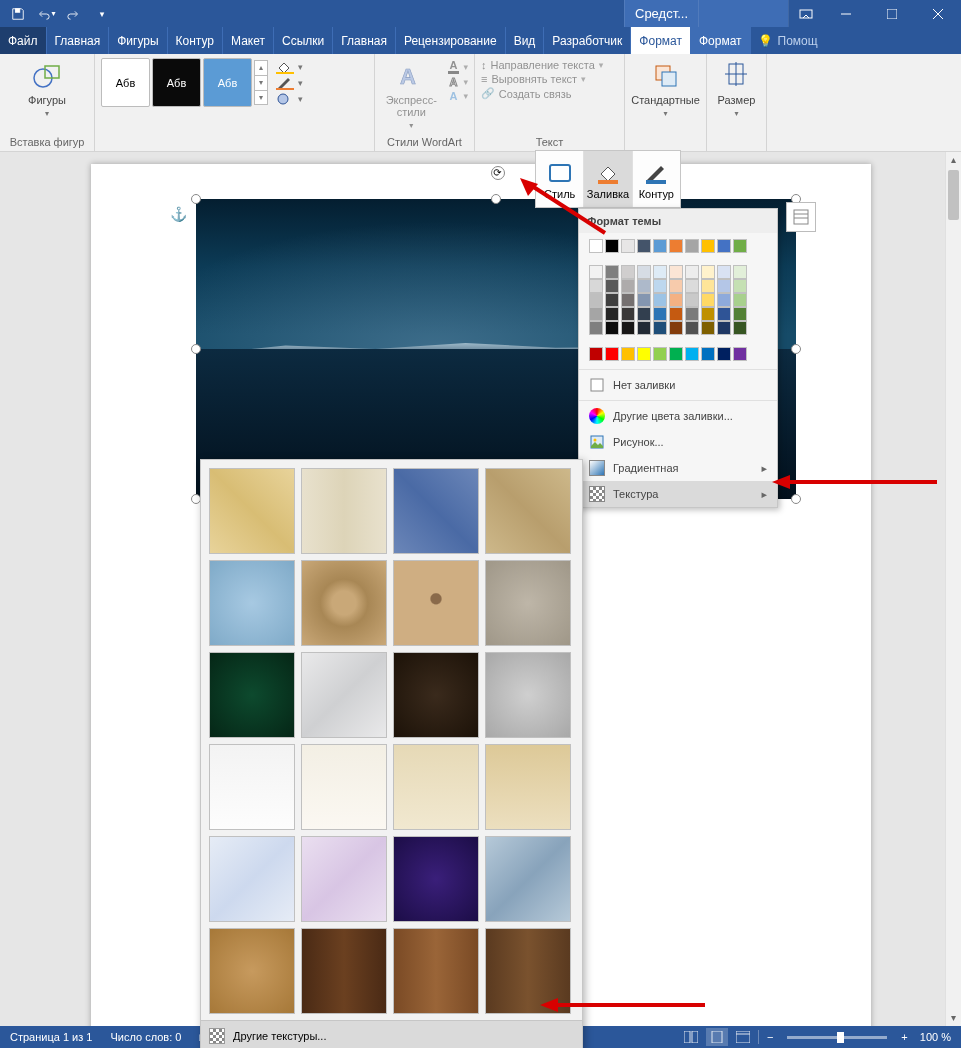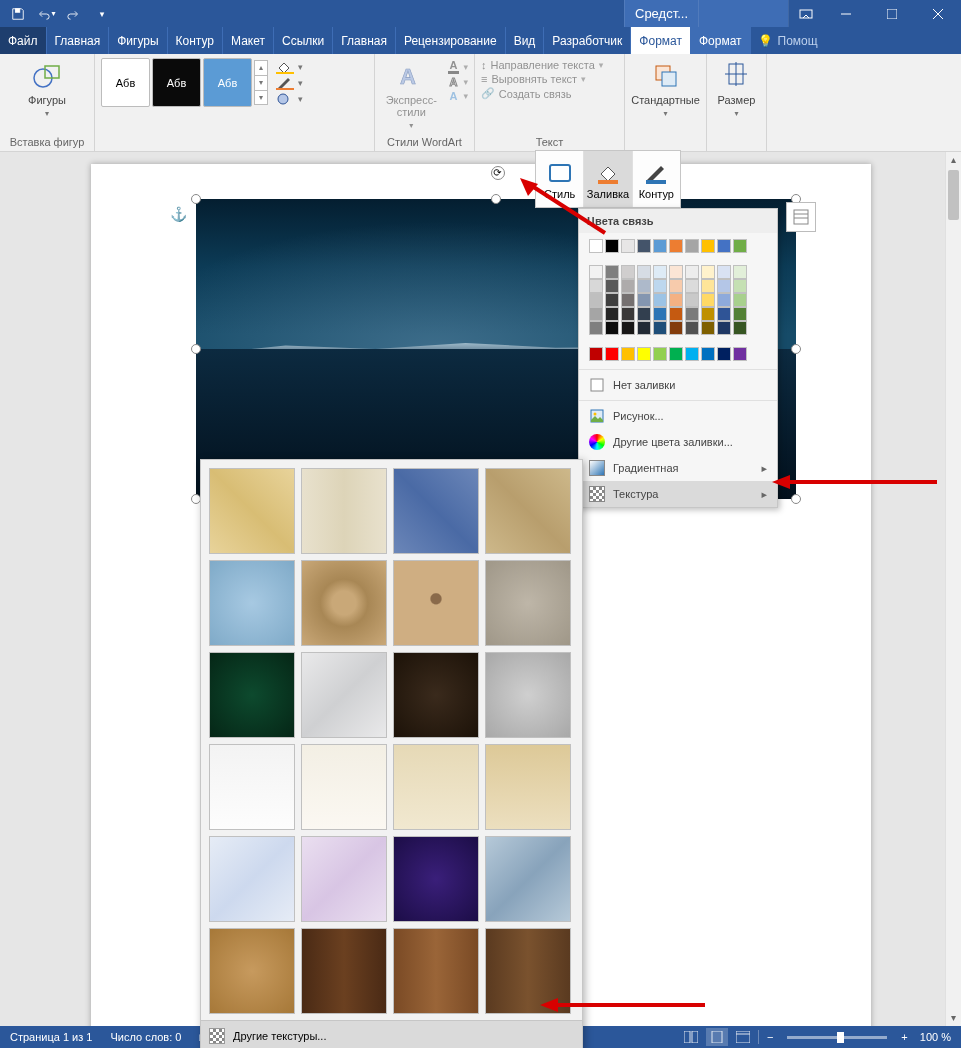--- a/index.html
+++ b/index.html
@@ -360,21 +360,21 @@
         <svg width="26" height="22">
           <path d="M4 18 18 4l3 3L7 21z" fill="#444"></path>
           <rect x="3" y="18" width="20" height="4" fill="#2e75b5"></rect>
         </svg>
       </div>
     <span>Контур</span>
   </div>
 </div>
 
 <div class="colordrop">
-  <div class="cd-header">Цвета связь</div>
+  <div class="cd-header">Формат темы</div>
   <div class="cd-grid" id="theme-row1">
       <div class="cd-sw" style="background: rgb(255, 255, 255);"></div>
       <div class="cd-sw" style="background: rgb(0, 0, 0);"></div>
       <div class="cd-sw" style="background: rgb(231, 230, 230);"></div>
       <div class="cd-sw" style="background: rgb(68, 84, 106);"></div>
       <div class="cd-sw" style="background: rgb(91, 155, 213);"></div>
       <div class="cd-sw" style="background: rgb(237, 125, 49);"></div>
       <div class="cd-sw" style="background: rgb(165, 165, 165);"></div>
       <div class="cd-sw" style="background: rgb(255, 192, 0);"></div>
       <div class="cd-sw" style="background: rgb(68, 114, 196);"></div>
@@ -448,32 +448,32 @@
   <div class="cd-row">
       <div class="ri">
         <svg width="14" height="14">
           <rect x="1" y="1" width="12" height="12" fill="#fff" stroke="#888"></rect>
         </svg>
       </div>
       <span>Нет заливки</span>
     </div>
   <div class="cd-sep"></div>
   <div class="cd-row">
+      <div class="ri" style="background:conic-gradient(red,yellow,lime,cyan,blue,magenta,red);border-radius:50%;"></div>
+      <span>Другие цвета заливки...</span>
+    </div>
+  <div class="cd-row">
       <div class="ri">
         <svg width="14" height="14">
           <rect x="1" y="1" width="12" height="12" fill="#deebf6" stroke="#2e75b5"></rect>
           <circle cx="5" cy="5" r="1.5" fill="#ffc000"></circle>
           <path d="M1 11l4-4 3 3 2-2 3 3v2H1z" fill="#70ad47"></path>
         </svg>
       </div>
       <span>Рисунок...</span>
-    </div>
-  <div class="cd-row">
-      <div class="ri" style="background:conic-gradient(red,yellow,lime,cyan,blue,magenta,red);border-radius:50%;"></div>
-      <span>Другие цвета заливки...</span>
     </div>
   <div class="cd-row">
       <div class="ri" style="background:linear-gradient(135deg,#fff,#2e75b5);border:1px solid #888;"></div>
       <span>Градиентная</span>
       <span class="arrow">▸</span>
     </div>
   <div class="cd-row hover">
       <div class="ri" style="background:repeating-conic-gradient(#888 0 25%,#fff 0 50%) 0 0/6px 6px;border:1px solid #888;"></div>
       <span>Текстура</span>
       <span class="arrow">▸</span>

